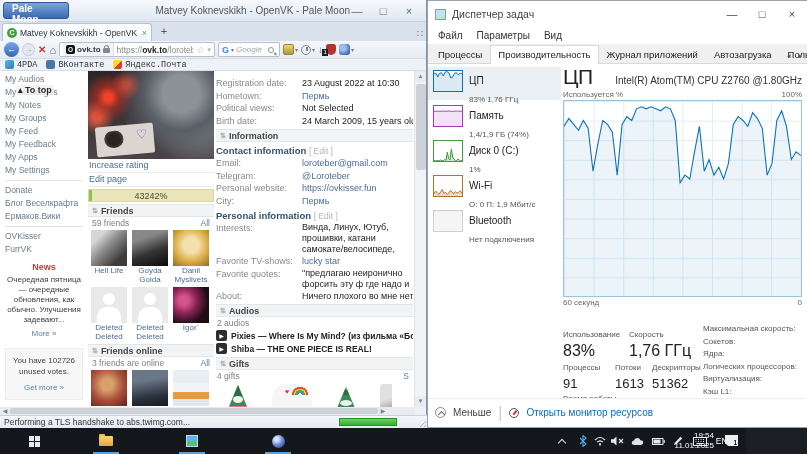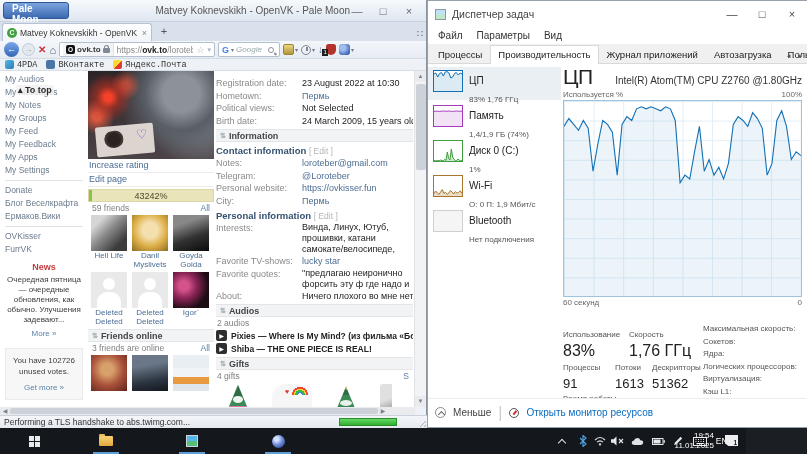--- a/index.html
+++ b/index.html
@@ -329,36 +329,40 @@
         </div>
       </div>
 
       <div class="col-mid">
         <div class="photo">
             <div class="knit"></div>
           </div>
         <a class="pact">Increase rating</a>
         <a class="pact">Edit page</a>
         <div class="rating">43242%</div>
+        <div class="box-hdr">
+            <span class="hdr-ico">⇅</span>
+            <span>Friends</span>
+          </div>
         <div class="box-sub">
             <span>59 friends</span>
             <a>All</a>
           </div>
         <div class="fgrid">
           <div class="fcell">
               <div class="fava av-hell"></div>
               <div class="fname">Hell Life</div>
             </div>
           <div class="fcell">
+              <div class="fava av-goyda"></div>
+              <div class="fname">Goyda Goida</div>
+            </div>
+          <div class="fcell">
               <div class="fava av-danil"></div>
               <div class="fname">Danil Myslivets</div>
-            </div>
-          <div class="fcell">
-              <div class="fava av-goyda"></div>
-              <div class="fname">Goyda Goida</div>
             </div>
           <div class="fcell">
               <div class="fava av-del"></div>
               <div class="fname">Deleted Deleted</div>
             </div>
           <div class="fcell">
               <div class="fava av-del"></div>
               <div class="fname">Deleted Deleted</div>
             </div>
           <div class="fcell">
@@ -404,21 +408,21 @@
         <div class="irow">
             <span class="ilabel">Birth date:</span>
             <span class="ival">24 March 2009, 15 years old</span>
           </div>
         <div class="box-hdr">
             <span class="hdr-ico">⇅</span>
             <span>Information</span>
           </div>
         <div class="sec-title"><span>Contact information</span> <span class="edit">[ Edit ]</span></div>
         <div class="irow">
-            <span class="ilabel">Notes:</span>
+            <span class="ilabel">Email:</span>
             <a class="ival link">loroteber@gmail.com</a>
           </div>
         <div class="irow">
             <span class="ilabel">Telegram:</span>
             <a class="ival link">@Loroteber</a>
           </div>
         <div class="irow">
             <span class="ilabel">Personal website:</span>
             <a class="ival link">https://ovkisser.fun</a>
           </div>

